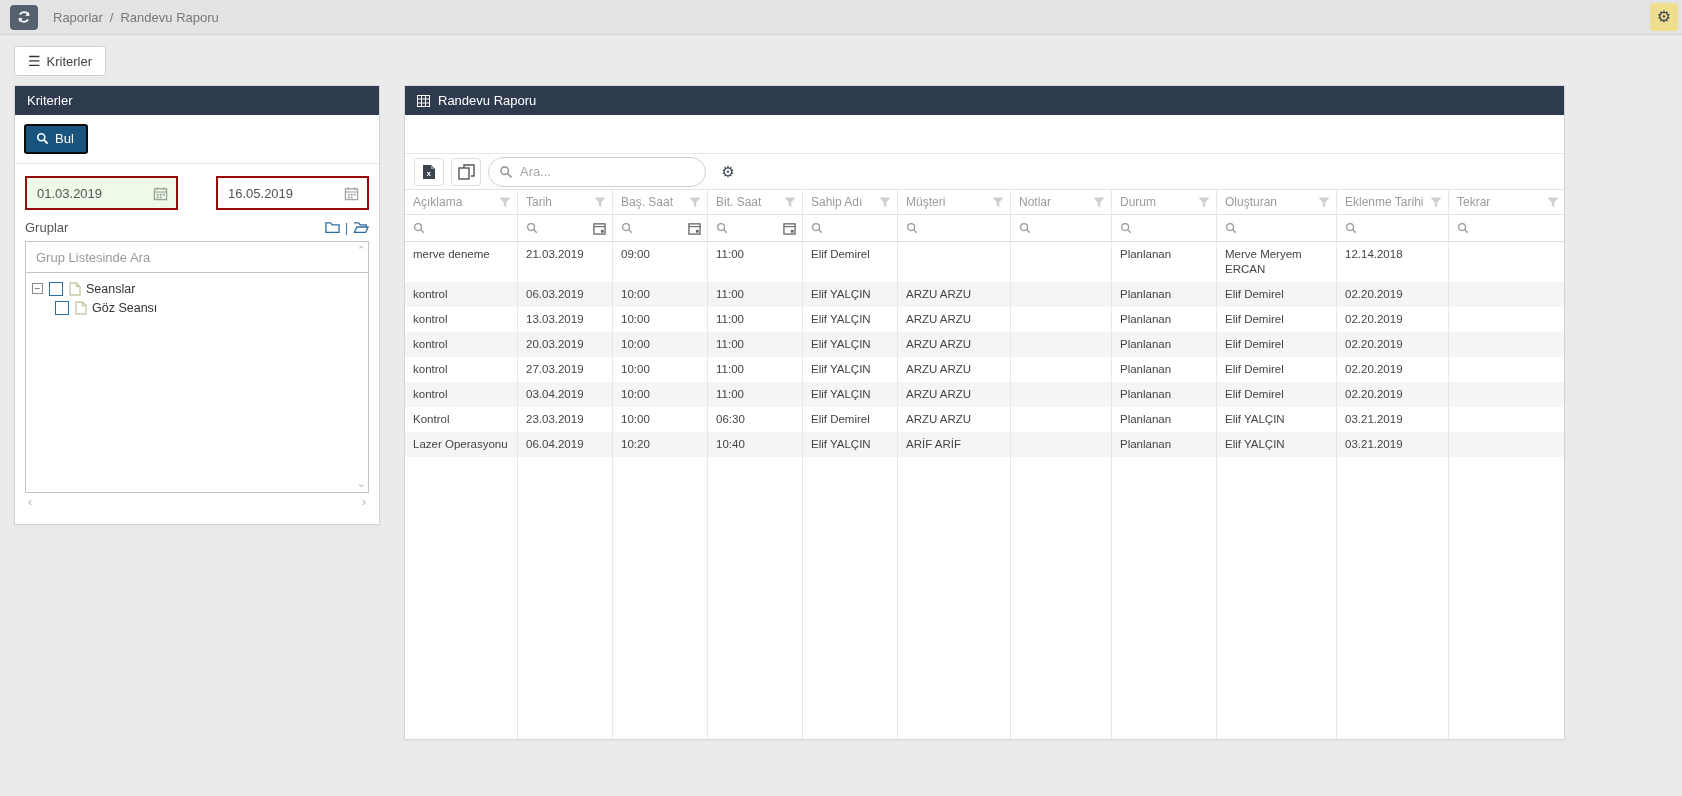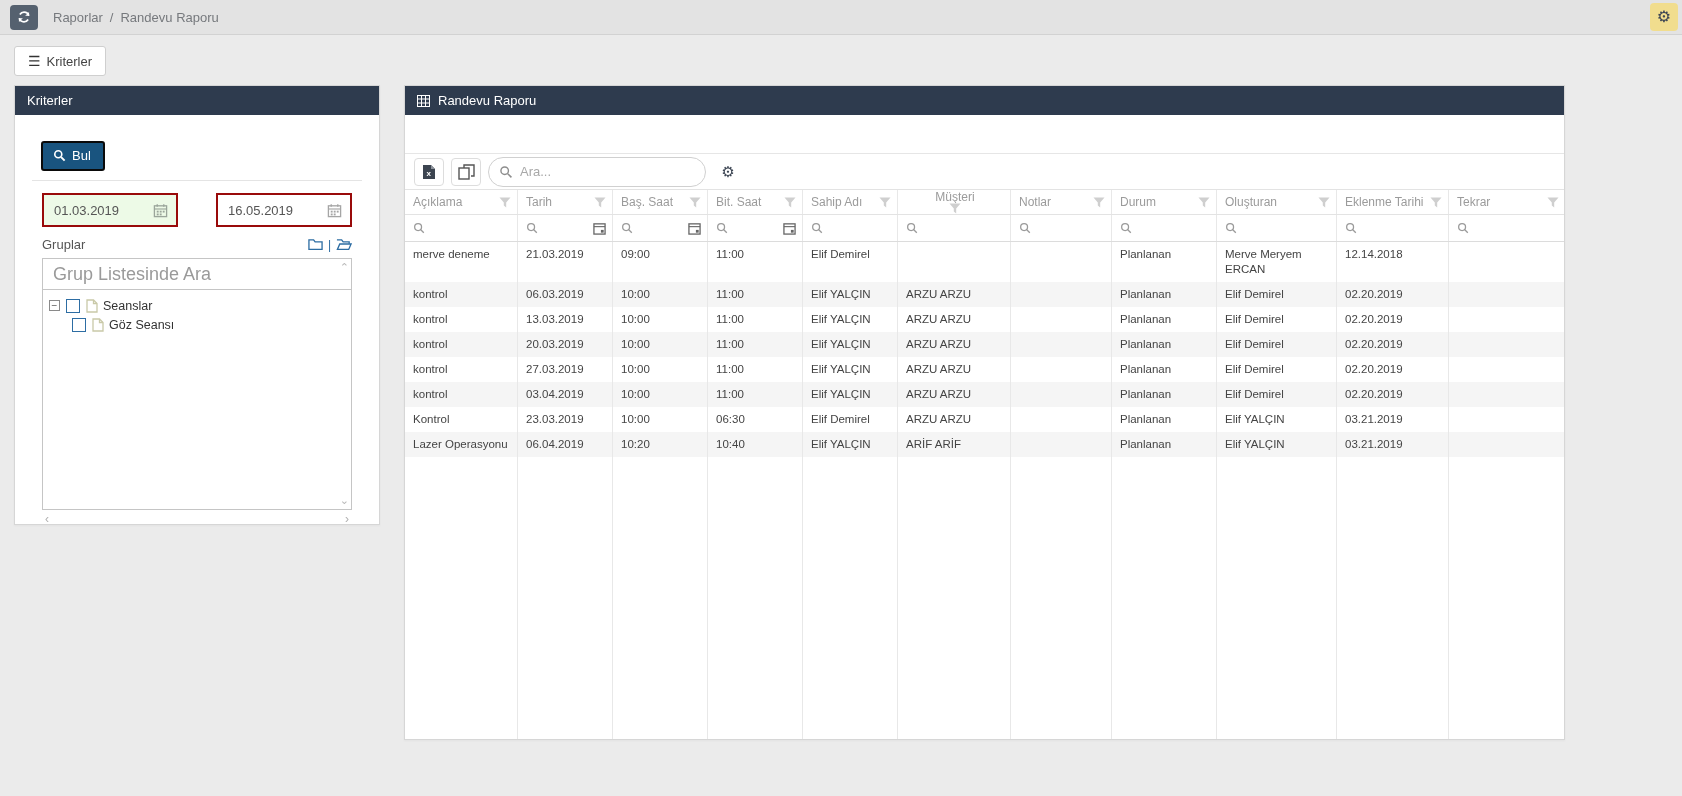--- a/index.html
+++ b/index.html
@@ -25,38 +25,38 @@
     font-family:"Liberation Sans",sans-serif; }
   .hamburger { font-size:14px; color:#333; }
   
   .panel { position:absolute; background:#fff; border:1px solid #d6d6d6;
     box-shadow:0 1px 2px rgba(0,0,0,0.04); }
   .panel-header { height:29px; background:#2e3b4e; color:#fff; font-size:13px;
     display:flex; align-items:center; padding-left:12px; gap:8px; }
   .left-panel  { left:14px;  top:85px; width:366px; height:440px; }
   .right-panel { left:404px; top:85px; width:1161px; height:655px; display:flex; flex-direction:column; }
   
-  .lp-body { padding:26px; position:relative; height:411px; }
+  .lp-body { padding:9px; position:relative; height:411px; }
   .bul-btn { display:inline-flex; align-items:center; gap:6px; background:#19547f;
     color:#fff; border:2px solid #0a0a0a; border-radius:3px; padding:5px 12px 6px 10px;
     font-size:13px; cursor:pointer; font-family:"Liberation Sans",sans-serif; }
   .lp-divider { border:none; border-top:1px solid #e4e4e4; margin:9px -9px 12px -9px; }
   .dates-row { display:flex; gap:38px; padding:0 1px; }
   .date-field { flex:1; height:34px; border:2px solid #990a0a; display:flex;
     align-items:center; padding:0 8px 0 10px; font-size:13px; color:#555; background:#fff; }
   .date-field.greenbg { background:#edfae7; }
   .date-field .val { flex:1; }
   .gruplar-row { display:flex; align-items:center; margin:10px 1px 6px 1px; }
   .gruplar-label { font-size:13px; color:#555; flex:1; }
   .folder-icons { display:flex; align-items:center; gap:5px; color:#2d6da3; font-size:12px; }
   .folder-icons svg { cursor:pointer; }
   .tree-box { border:1px solid #c5c5c5; margin:0 1px; height:252px; position:relative;
     display:flex; flex-direction:column; }
   .tree-search { border:none; border-bottom:1px solid #c5c5c5; height:31px; padding:0 10px;
-    font-size:18px; color:#444; outline:none; font-family:"Liberation Sans",sans-serif; }
+    font-size:13px; color:#444; outline:none; font-family:"Liberation Sans",sans-serif; }
   .tree-search::placeholder { color:#9a9a9a; }
   .tree-area { flex:1; position:relative; padding:6px 4px 4px 6px; overflow:hidden; }
   .tree-node { display:flex; align-items:center; gap:5px; height:19px; font-size:12.5px; color:#333; }
   .tree-node.child { margin-left:22px; }
   .expander { width:11px; height:11px; border:1px solid #8a8a8a; background:#fff;
     display:inline-flex; align-items:center; justify-content:center; font-size:10px;
     line-height:9px; color:#555; cursor:pointer; }
   .tree-cb { width:14px; height:14px; border:1px solid #2d6da3; background:#fff;
     appearance:none; -webkit-appearance:none; cursor:pointer; margin:0 1px; }
   .vscroll-up, .vscroll-dn { position:absolute; right:2px; color:#b9b9b9; font-size:11px; cursor:pointer; }
@@ -294,21 +294,21 @@
           <svg class="funnel" width="12" height="11" viewBox="0 0 12 11">
             <path d="M0.5 0.5h11L7.2 5.4v5L4.8 8.6V5.4z" fill="#cfcfcf"></path>
           </svg>
         </div>
         <div class="gcell head-cell" style="width: 95px;">
           <span class="lbl">Sahip Adı</span>
           <svg class="funnel" width="12" height="11" viewBox="0 0 12 11">
             <path d="M0.5 0.5h11L7.2 5.4v5L4.8 8.6V5.4z" fill="#cfcfcf"></path>
           </svg>
         </div>
-        <div class="gcell head-cell" style="width: 113px; flex-direction: column;">
+        <div class="gcell head-cell" style="width: 113px;">
           <span class="lbl">Müşteri</span>
           <svg class="funnel" width="12" height="11" viewBox="0 0 12 11">
             <path d="M0.5 0.5h11L7.2 5.4v5L4.8 8.6V5.4z" fill="#cfcfcf"></path>
           </svg>
         </div>
         <div class="gcell head-cell" style="width: 101px;">
           <span class="lbl">Notlar</span>
           <svg class="funnel" width="12" height="11" viewBox="0 0 12 11">
             <path d="M0.5 0.5h11L7.2 5.4v5L4.8 8.6V5.4z" fill="#cfcfcf"></path>
           </svg>

